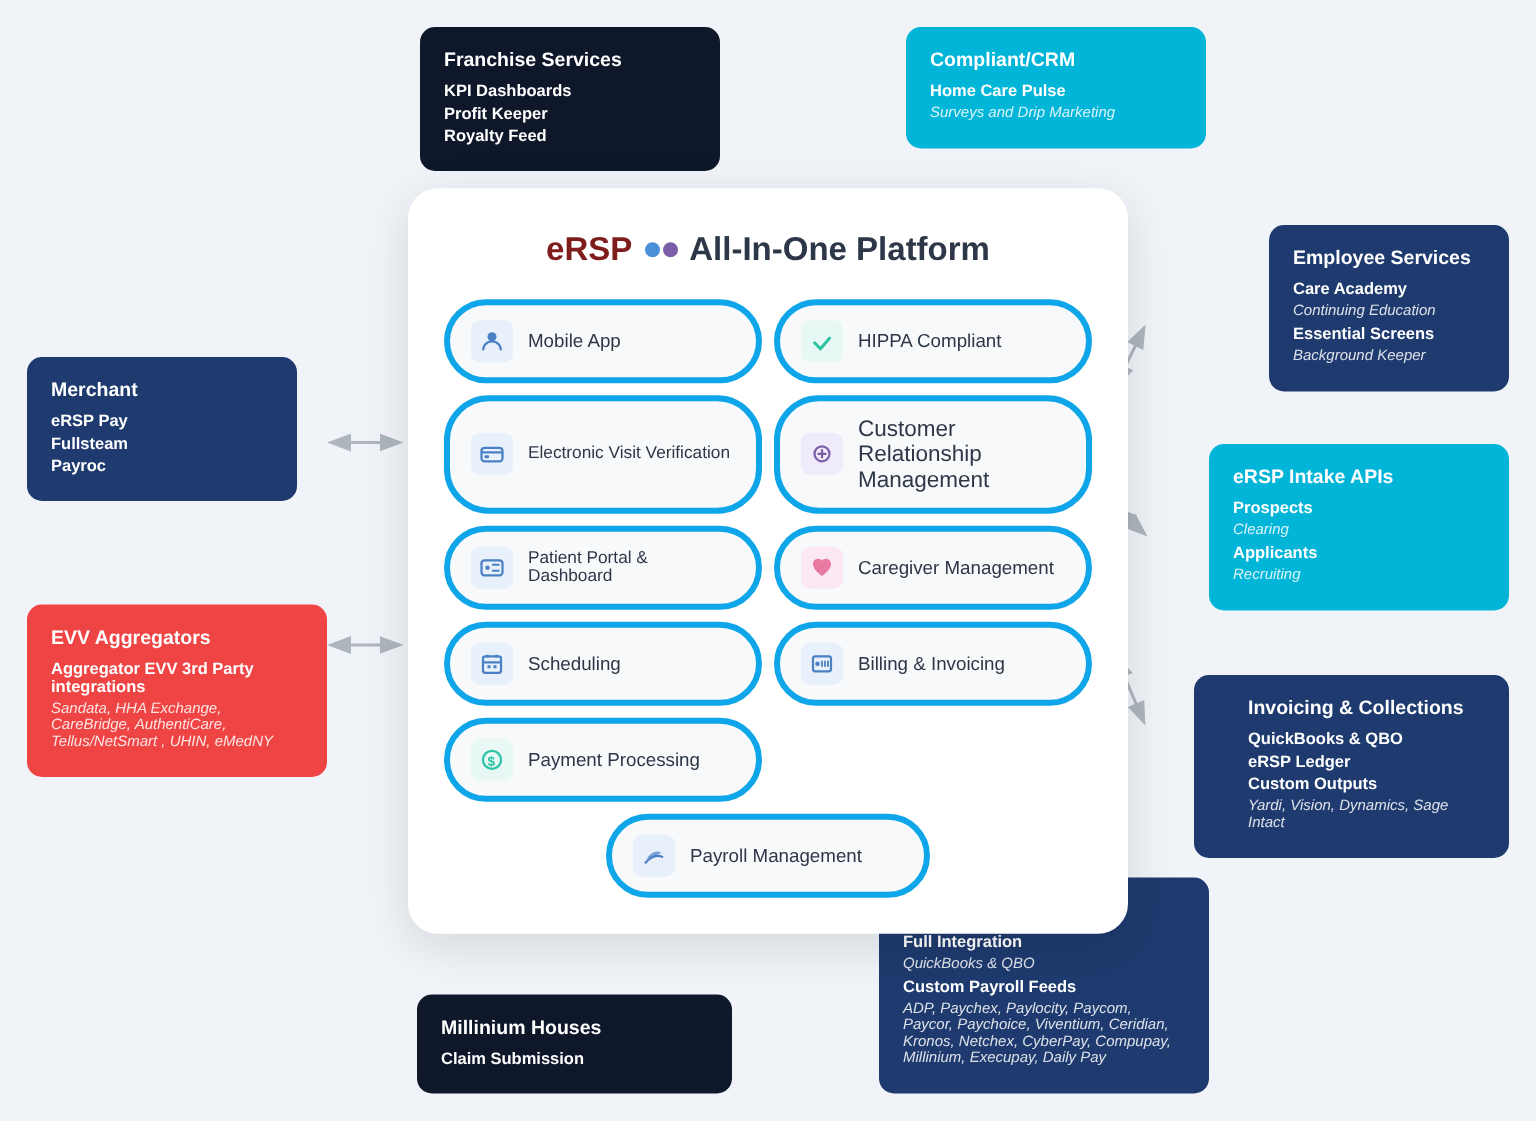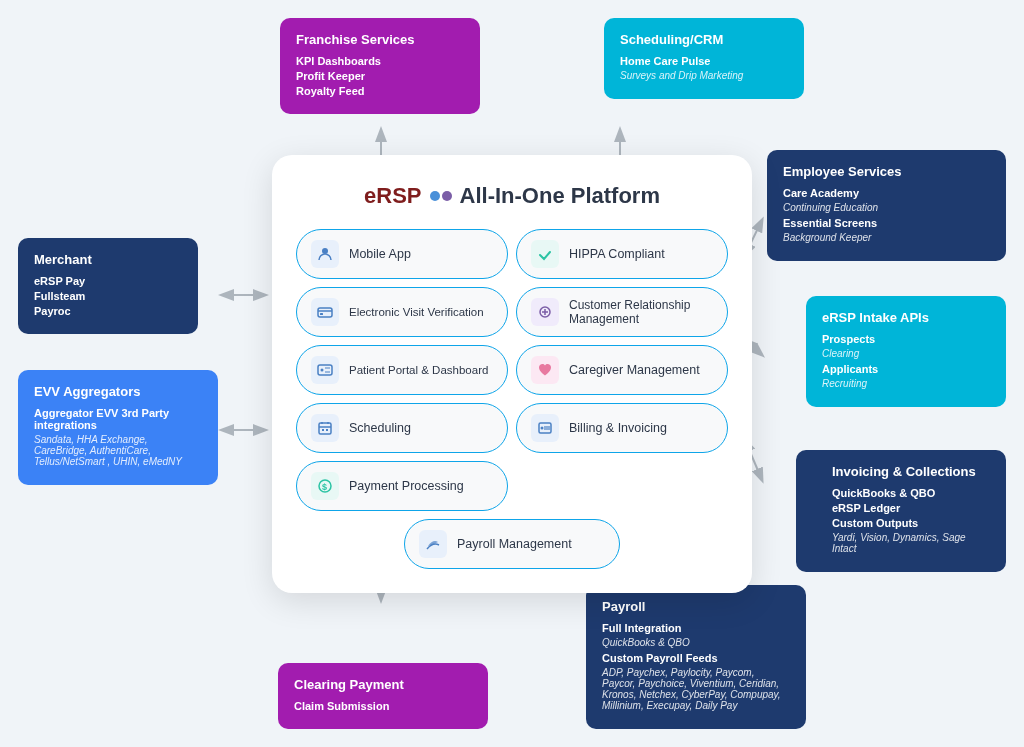--- a/index.html
+++ b/index.html
@@ -61,21 +61,21 @@
     .feature-item {
       display: flex;
       align-items: center;
       gap: 10px;
       background: #f8f9fa;
       border-radius: 30px;
       padding: 10px 14px;
       font-size: 12.5px;
       font-weight: 500;
       color: #2d3748;
-      border: 1px solid #0ea5e9;
+      border: 4px solid #0ea5e9;
     }
 
     .feature-icon {
       width: 28px;
       height: 28px;
       border-radius: 6px;
       display: flex;
       align-items: center;
       justify-content: center;
       font-size: 14px;
@@ -113,23 +113,23 @@
 
     .satellite-sub {
       font-size: 10px;
       font-weight: 400;
       color: rgba(255,255,255,0.85);
       font-style: italic;
       margin-bottom: 4px;
     }
 
     
-    .bg-teal { background: #a21caf; }
+    .bg-teal { background: #0f172a; }
     .bg-cyan { background: #00b5d8; }
-    .bg-purple { background: #3b82f6; }
+    .bg-purple { background: #ef4444; margin-top: 33px; }
     .bg-dark-blue { background: #1e3a6e; }
 
     svg.arrows {
       position: absolute;
       top: 0; left: 0;
       width: 100%;
       height: 100%;
       pointer-events: none;
       z-index: 2;
     }
@@ -210,21 +210,21 @@
         <span style="font-size:11.5px;">Electronic Visit Verification</span>
       </div>
 
       <div class="feature-item">
         <div class="feature-icon" style="background:#f0ebfb; color:#7b5ea7;">
           <svg width="16" height="16" viewBox="0 0 16 16" fill="none">
               <circle cx="8" cy="8" r="5" stroke="#7b5ea7" stroke-width="1.5" fill="none"></circle>
               <path d="M5 8h6M8 5v6" stroke="#7b5ea7" stroke-width="1.5"></path>
             </svg>
         </div>
-        <span style="font-size:12px;">Customer Relationship Management</span>
+        <span style="font-size:15px;">Customer Relationship Management</span>
       </div>
 
       <div class="feature-item">
         <div class="feature-icon" style="background:#e8f0fb; color:#4a80c4;">
           <svg width="16" height="16" viewBox="0 0 16 16" fill="none">
               <rect x="1" y="3" width="14" height="10" rx="2" stroke="#4a80c4" stroke-width="1.5" fill="none"></rect>
               <circle cx="5" cy="8" r="1.5" fill="#4a80c4"></circle>
               <path d="M8 6h5M8 10h5" stroke="#4a80c4" stroke-width="1.2"></path>
             </svg>
         </div>
@@ -288,26 +288,26 @@
   </div>
 
   <div class="satellite bg-teal" style="left: 280px; top: 18px; width: 200px;">
     <div class="satellite-title">Franchise Services</div>
     <div class="satellite-item">KPI Dashboards</div>
     <div class="satellite-item">Profit Keeper</div>
     <div class="satellite-item">Royalty Feed</div>
   </div>
 
   <div class="satellite bg-cyan" style="right: 220px; top: 18px; width: 200px;">
-    <div class="satellite-title">Scheduling/CRM</div>
+    <div class="satellite-title">Compliant/CRM</div>
     <div class="satellite-item">Home Care Pulse</div>
     <div class="satellite-sub">Surveys and Drip Marketing</div>
   </div>
 
-  <div class="satellite bg-dark-blue" style="right: 18px; top: 150px; width: 239px;">
+  <div class="satellite bg-dark-blue" style="right: 18px; top: 150px; width: 160px;">
     <div class="satellite-title">Employee Services</div>
     <div class="satellite-item">Care Academy</div>
     <div class="satellite-sub">Continuing Education</div>
     <div class="satellite-item">Essential Screens</div>
     <div class="satellite-sub">Background Keeper</div>
   </div>
 
   <div class="satellite bg-cyan" style="right: 18px; top: 296px; width: 200px;">
     <div class="satellite-title">eRSP Intake APIs</div>
     <div class="satellite-item">Prospects</div>
@@ -331,21 +331,21 @@
     <div class="satellite-item">Payroc</div>
   </div>
 
   <div class="satellite bg-purple" style="left: 18px; top: 370px; width: 200px;">
     <div class="satellite-title">EVV Aggregators</div>
     <div class="satellite-item">Aggregator EVV 3rd Party integrations</div>
     <div class="satellite-sub">Sandata, HHA Exchange, CareBridge, AuthentiCare, Tellus/NetSmart , UHIN, eMedNY</div>
   </div>
 
   <div class="satellite bg-teal" style="left: 278px; bottom: 18px; width: 210px;">
-    <div class="satellite-title">Clearing Payment</div>
+    <div class="satellite-title">Millinium Houses</div>
     <div class="satellite-item">Claim Submission</div>
   </div>
 
   <div class="satellite bg-dark-blue" style="right: 218px; bottom: 18px; width: 220px;">
     <div class="satellite-title">Payroll</div>
     <div class="satellite-item">Full Integration</div>
     <div class="satellite-sub">QuickBooks &amp; QBO</div>
     <div class="satellite-item">Custom Payroll Feeds</div>
     <div class="satellite-sub">ADP, Paychex, Paylocity, Paycom, Paycor, Paychoice, Viventium, Ceridian, Kronos, Netchex, CyberPay, Compupay, Millinium, Execupay, Daily Pay</div>
   </div>

